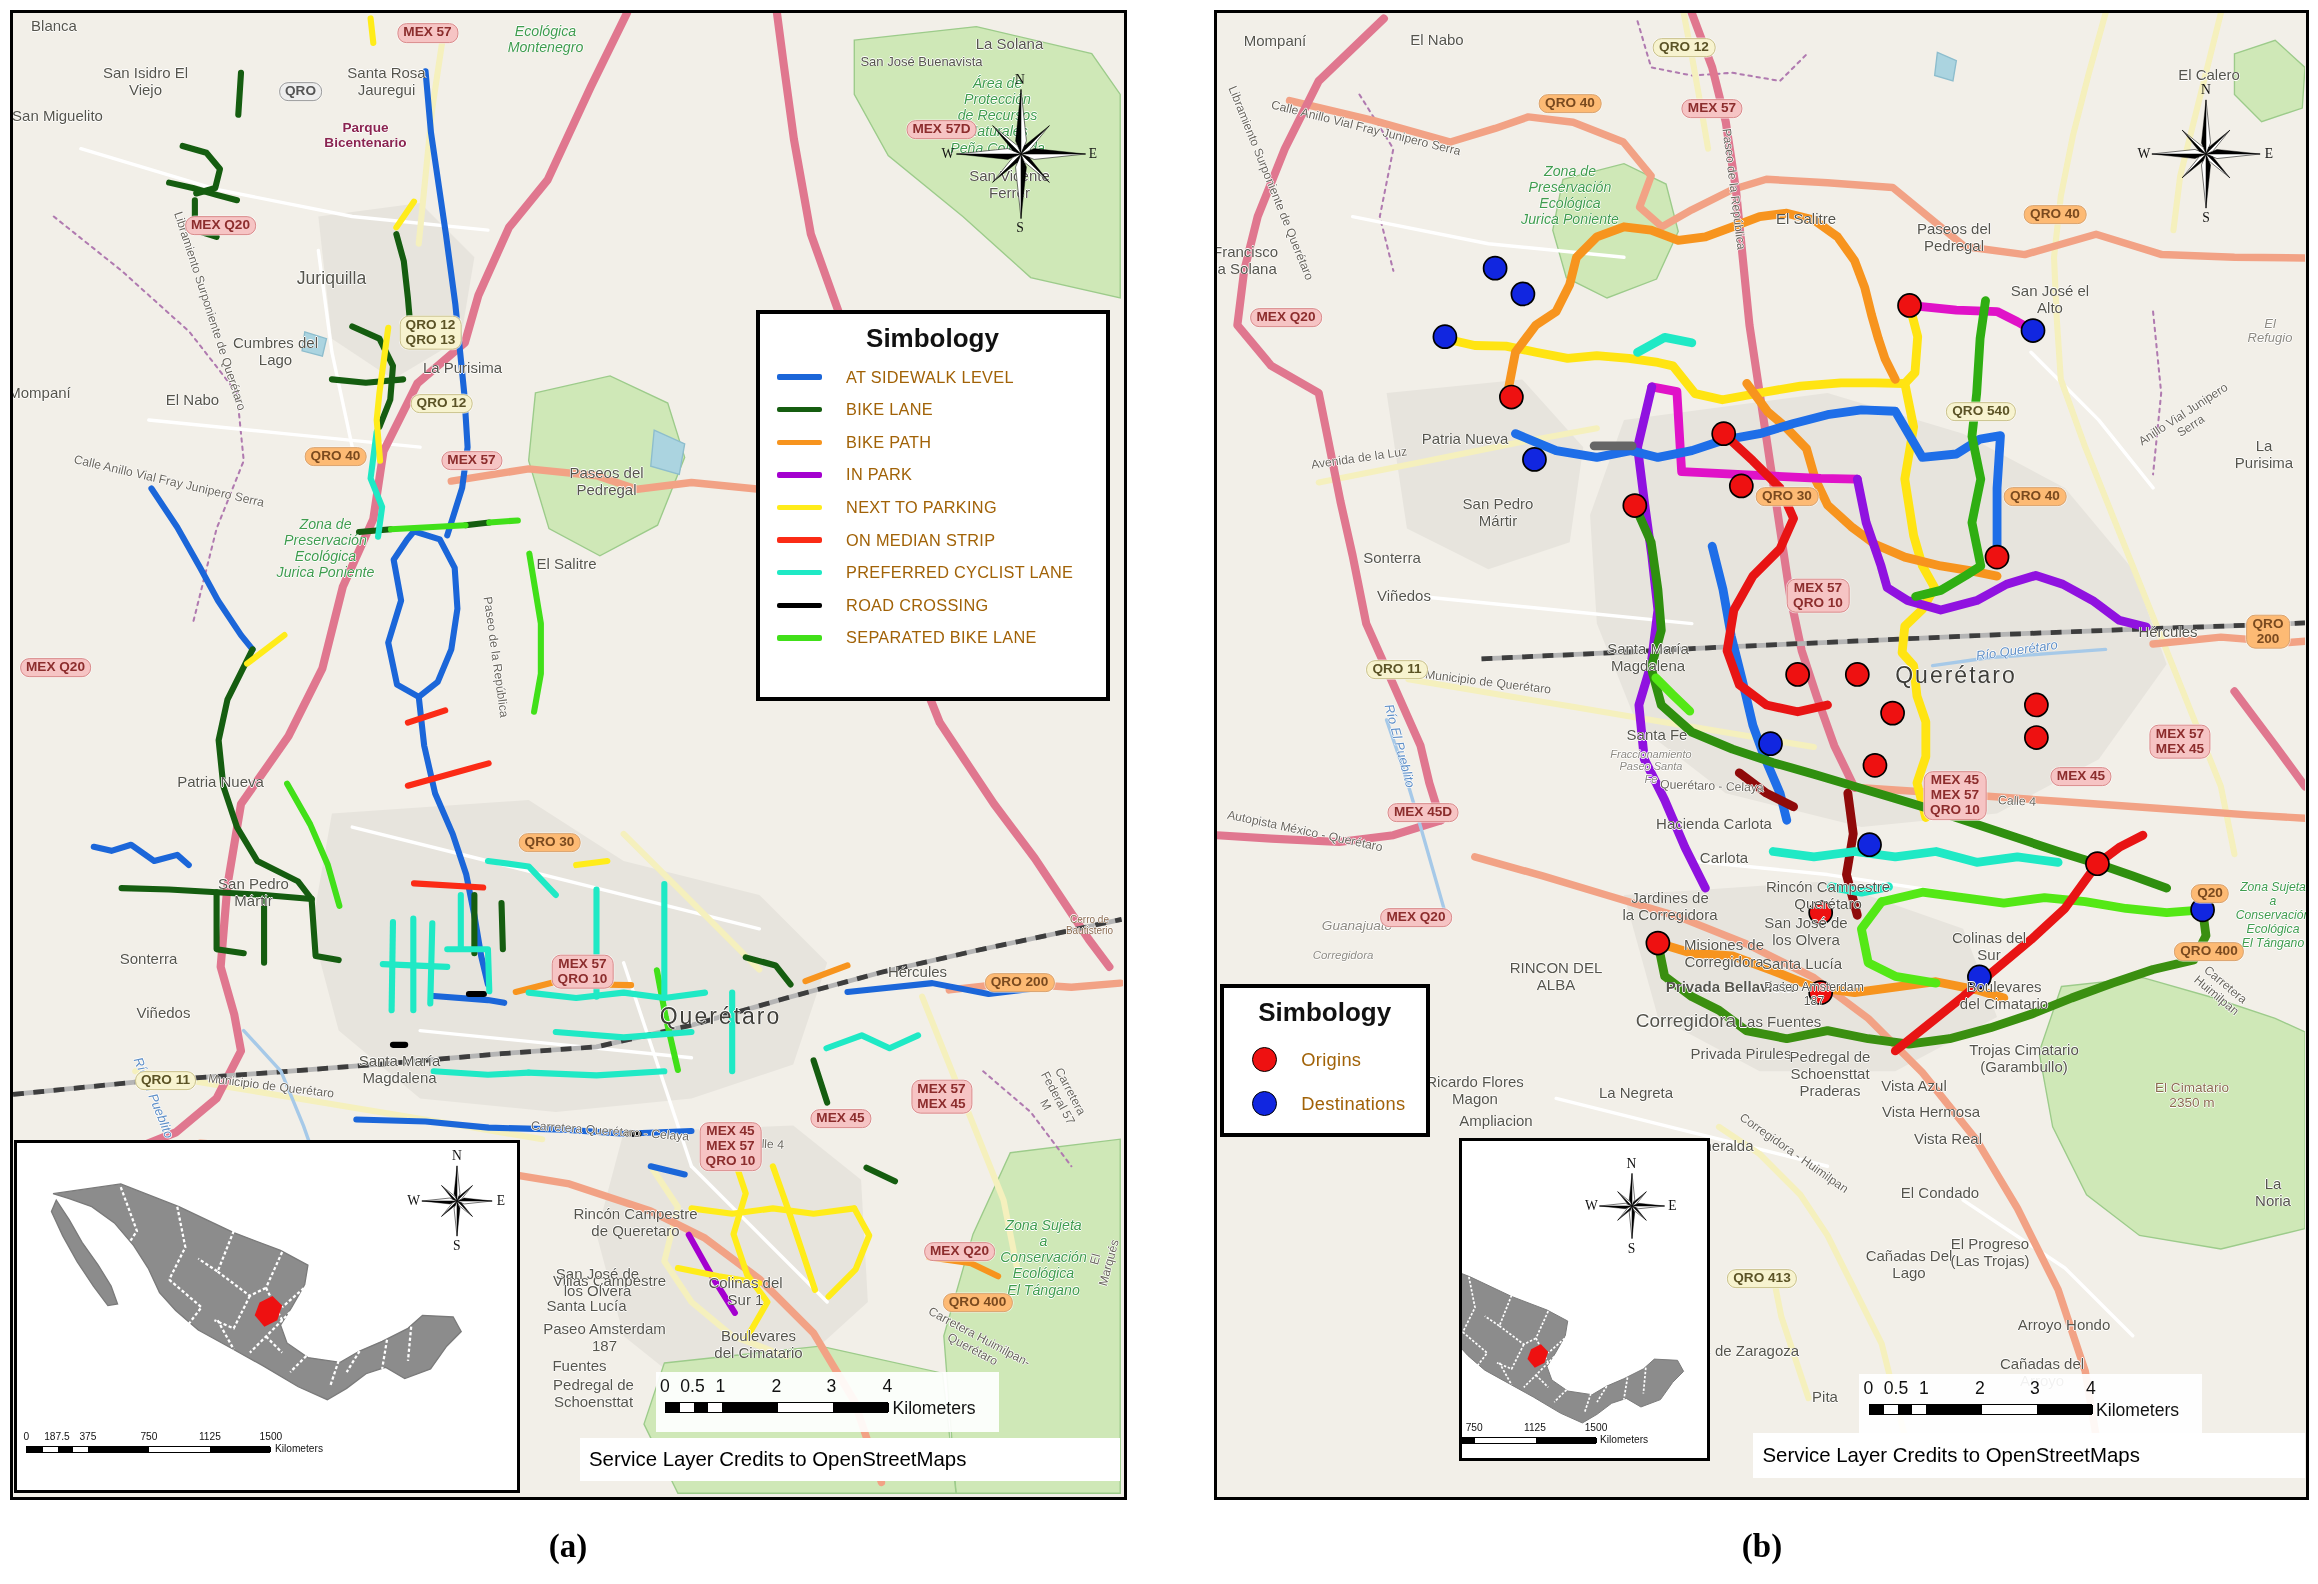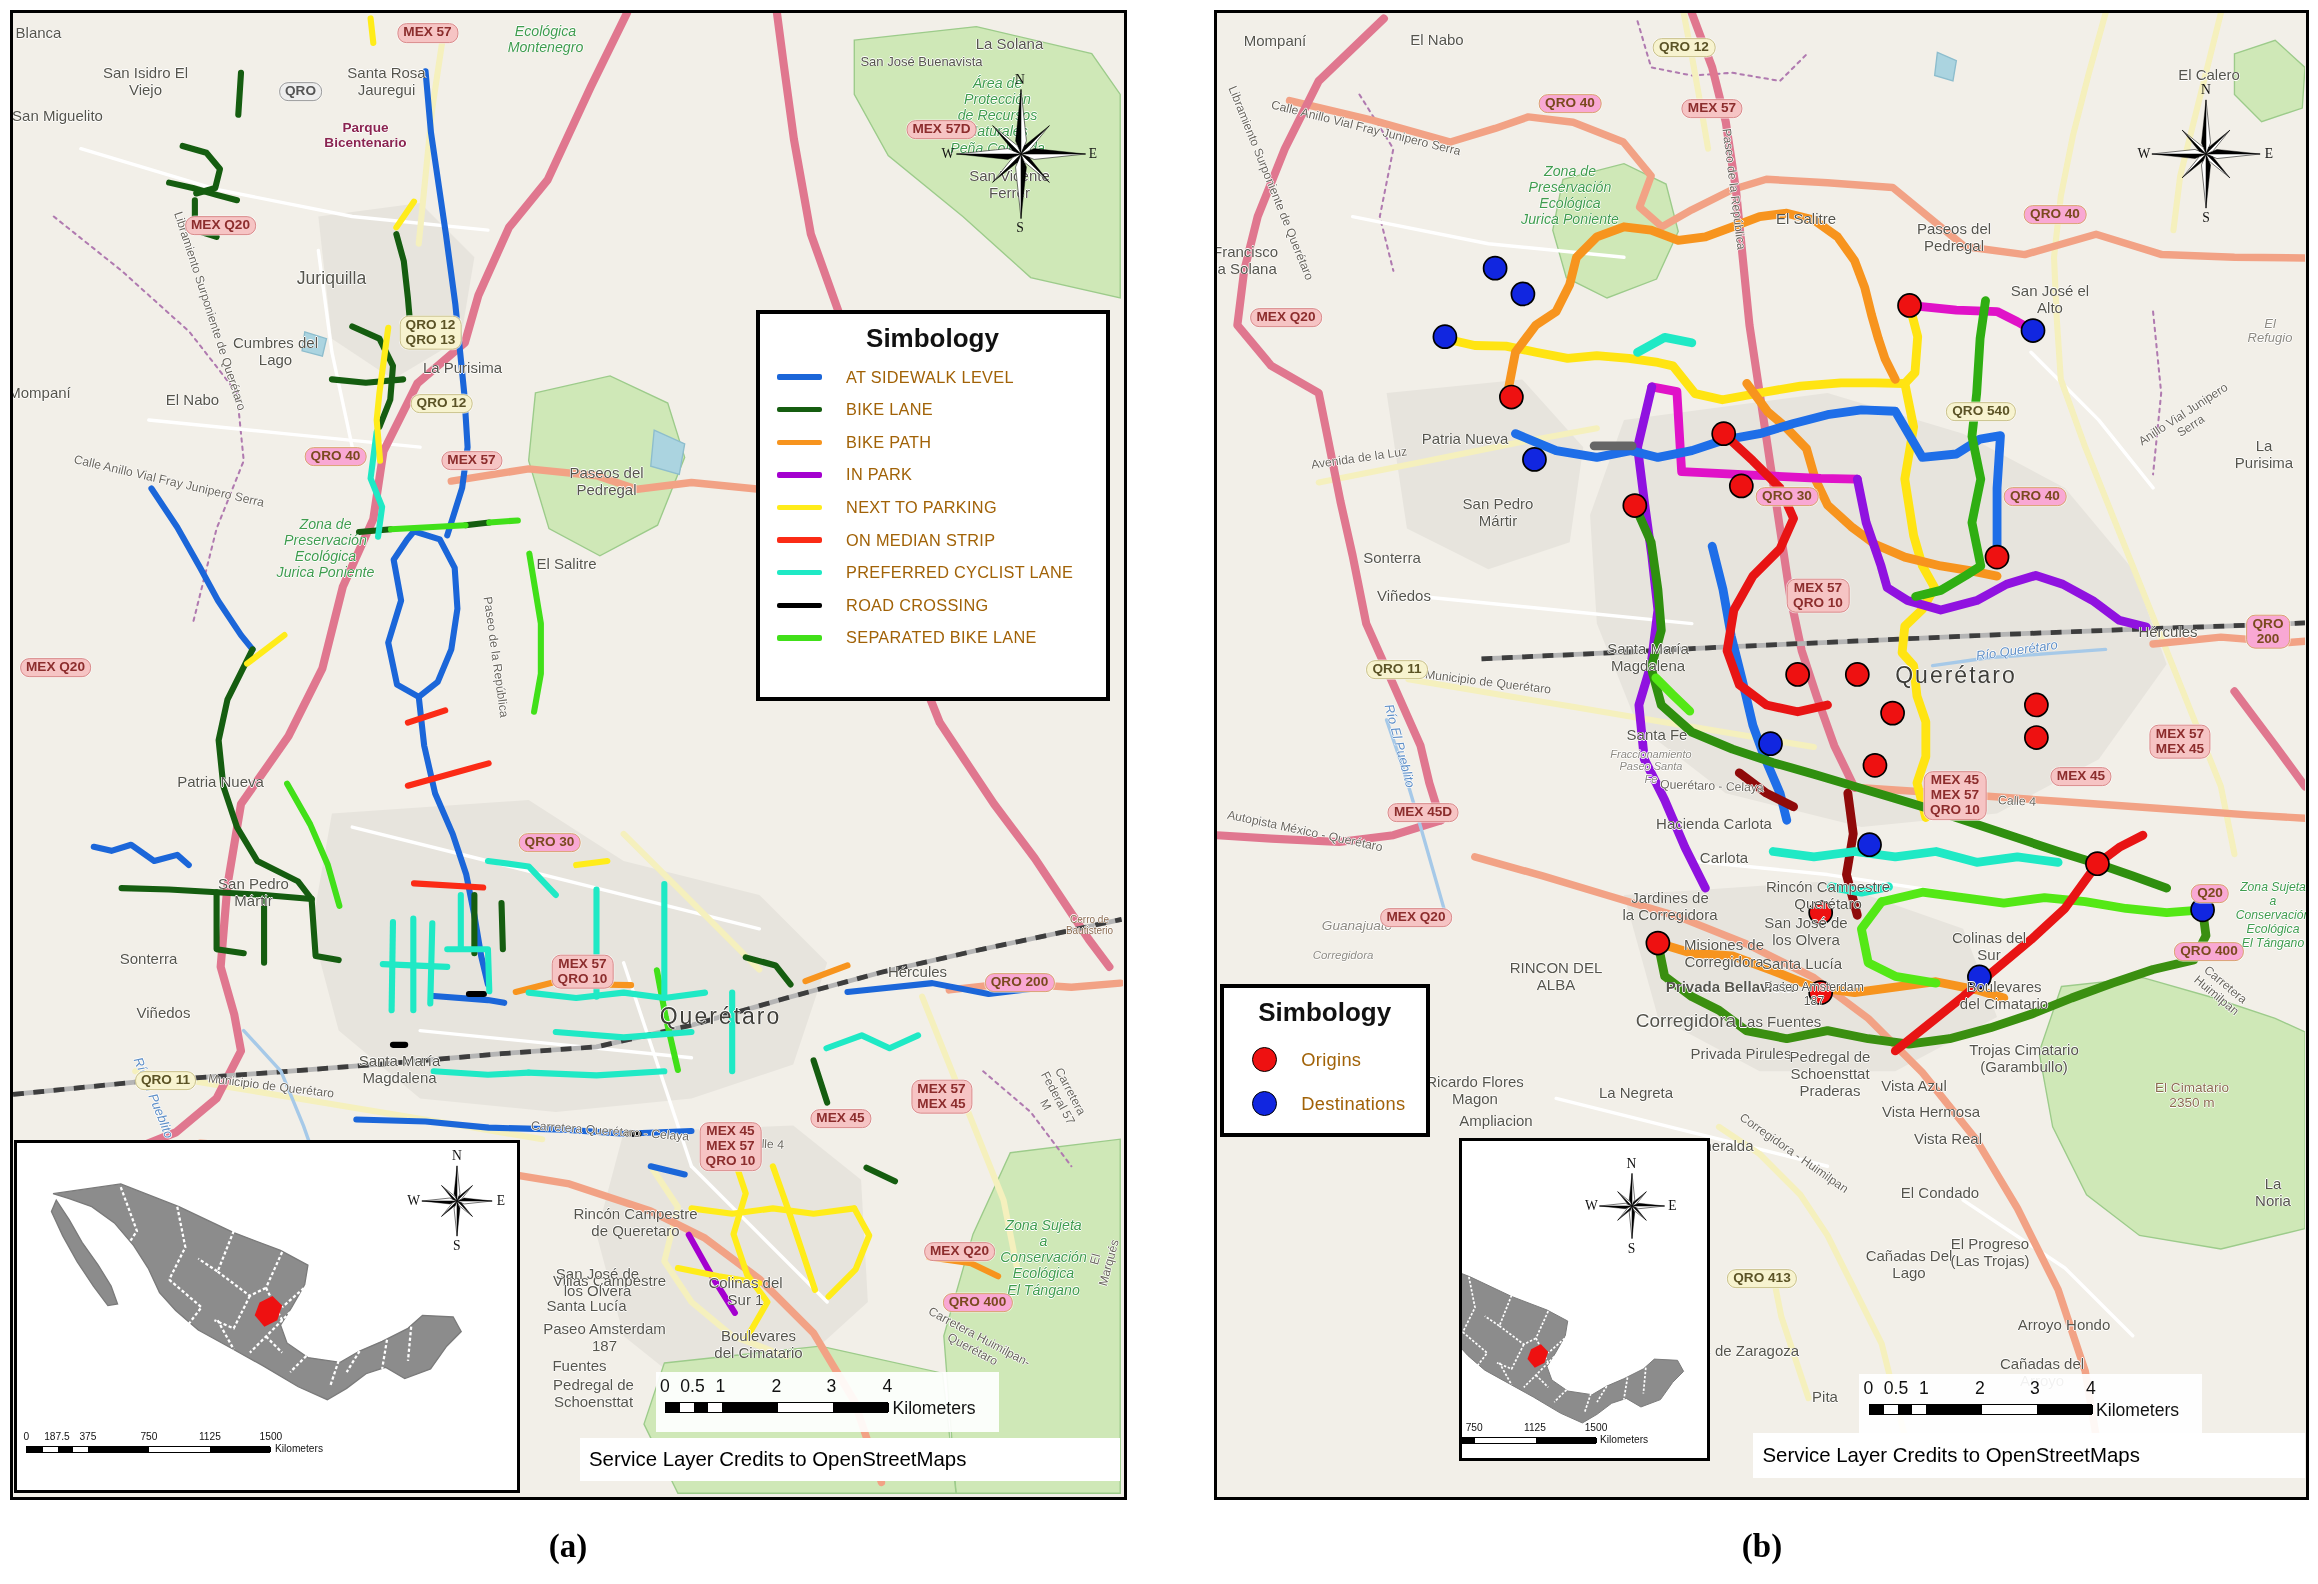--- a/index.html
+++ b/index.html
@@ -14,21 +14,21 @@
   .lbl.city{font-size:23px;color:#3f3e39;letter-spacing:2px;}
   .lbl.green{color:#3f9c4e;font-style:italic;font-size:14.2px;}
   .lbl.maroon{color:#8a2450;font-weight:bold;font-size:13.6px;}
   .lbl.water{color:#5f8fc7;font-style:italic;font-size:13px;}
   .lbl.street{color:#6a665d;font-size:12.2px;}
   .lbl.state{color:#8d8a82;font-style:italic;font-size:13.6px;}
   .lbl.mtn{color:#8a6b4f;font-size:13.6px;}
   .shield{position:absolute;transform:translate(-50%,-50%);border-radius:9px;padding:1.4px 5.4px;font-weight:bold;
           font-size:13.6px;line-height:1.1;text-align:center;border:1.4px solid;box-shadow:0 0 0 0.7px rgba(255,255,255,.6);}
   .shield.pink{background:#f6c4c4;border-color:#d98a8a;color:#8c2d2d;}
-  .shield.salmon{background:#f9a8d4;border-color:#d9a36f;color:#7a4a1f;}
+  .shield.salmon{background:#fdba74;border-color:#d9a36f;color:#7a4a1f;}
   .shield.cream{background:#f7f3cf;border-color:#c9c08a;color:#5b5326;}
   .shield.gray{background:#eeeeee;border-color:#999;color:#555;}
   .legendbox{position:absolute;background:#fff;border:4.1px solid #000;box-sizing:border-box;}
   .legendbox h2{margin:9.5px 0 4.1px 0;text-align:center;font-size:26px;color:#111;}
   .leg-item{display:flex;align-items:center;margin:13.6px 0 0 17.6px;}
   .leg-swatch{width:45px;height:5.4px;border-radius:2px;flex:0 0 auto;}
   .leg-dot{width:23px;height:23px;border-radius:50%;border:1.4px solid #000;flex:0 0 auto;margin-left:11px;}
   .leg-label{margin-left:24px;font-size:16.3px;color:#a16207;letter-spacing:0.3px;}
   .compass{position:absolute;transform:translate(-50%,-50%);}
   .compass .cl{position:absolute;font-family:"Liberation Serif",serif;font-size:13.6px;color:#111;transform:translate(-50%,-50%);}
@@ -142,21 +142,21 @@
         <polyline points="591,278 565,316" fill="none" stroke="#ffec1a" stroke-width="9" stroke-linecap="round" stroke-linejoin="round"></polyline>
         <polyline points="553,464 540,560 536,600 541,660" fill="none" stroke="#ffec1a" stroke-width="9" stroke-linecap="round" stroke-linejoin="round"></polyline>
         <polyline points="400,917 345,959" fill="none" stroke="#ffec1a" stroke-width="9" stroke-linecap="round" stroke-linejoin="round"></polyline>
         <polyline points="830,1256 876,1250" fill="none" stroke="#ffec1a" stroke-width="9" stroke-linecap="round" stroke-linejoin="round"></polyline>
         <polyline points="1060,1680 1080,1740 1062,1800 1082,1860 1112,1900 1082,1952" fill="none" stroke="#ffec1a" stroke-width="9" stroke-linecap="round" stroke-linejoin="round"></polyline>
         <polyline points="1000,1762 1060,1770 1120,1762 1180,1770 1240,1762" fill="none" stroke="#ffec1a" stroke-width="9" stroke-linecap="round" stroke-linejoin="round"></polyline>
         <polyline points="1120,1700 1142,1762 1162,1822 1182,1882" fill="none" stroke="#ffec1a" stroke-width="9" stroke-linecap="round" stroke-linejoin="round"></polyline>
         <polyline points="980,1850 1040,1862 1100,1872" fill="none" stroke="#ffec1a" stroke-width="9" stroke-linecap="round" stroke-linejoin="round"></polyline>
         <polyline points="1240,1762 1262,1802 1242,1852 1202,1892" fill="none" stroke="#ffec1a" stroke-width="9" stroke-linecap="round" stroke-linejoin="round"></polyline>
       </svg>
-      <div class="lbl town" style="left: 26px; top: 20px;">Blanca</div>
+      <div class="lbl town" style="left: 26px; top: 13px; padding-left: 31px;">Blanca</div>
       <div class="lbl town" style="left: 133px; top: 68px;">San Isidro El
 Viejo</div>
       <div class="lbl town" style="left: 45px; top: 103px;">San Miguelito</div>
       <div class="lbl town" style="left: 374px; top: 68px;">Santa Rosa
 Jauregui</div>
       <div class="lbl maroon" style="left: 353px; top: 123px;">Parque
 Bicentenario</div>
       <div class="lbl green" style="left: 533px; top: 26px;">Ecológica
 Montenegro</div>
       <div class="lbl town" style="left: 997px; top: 31px;">La Solana</div>

